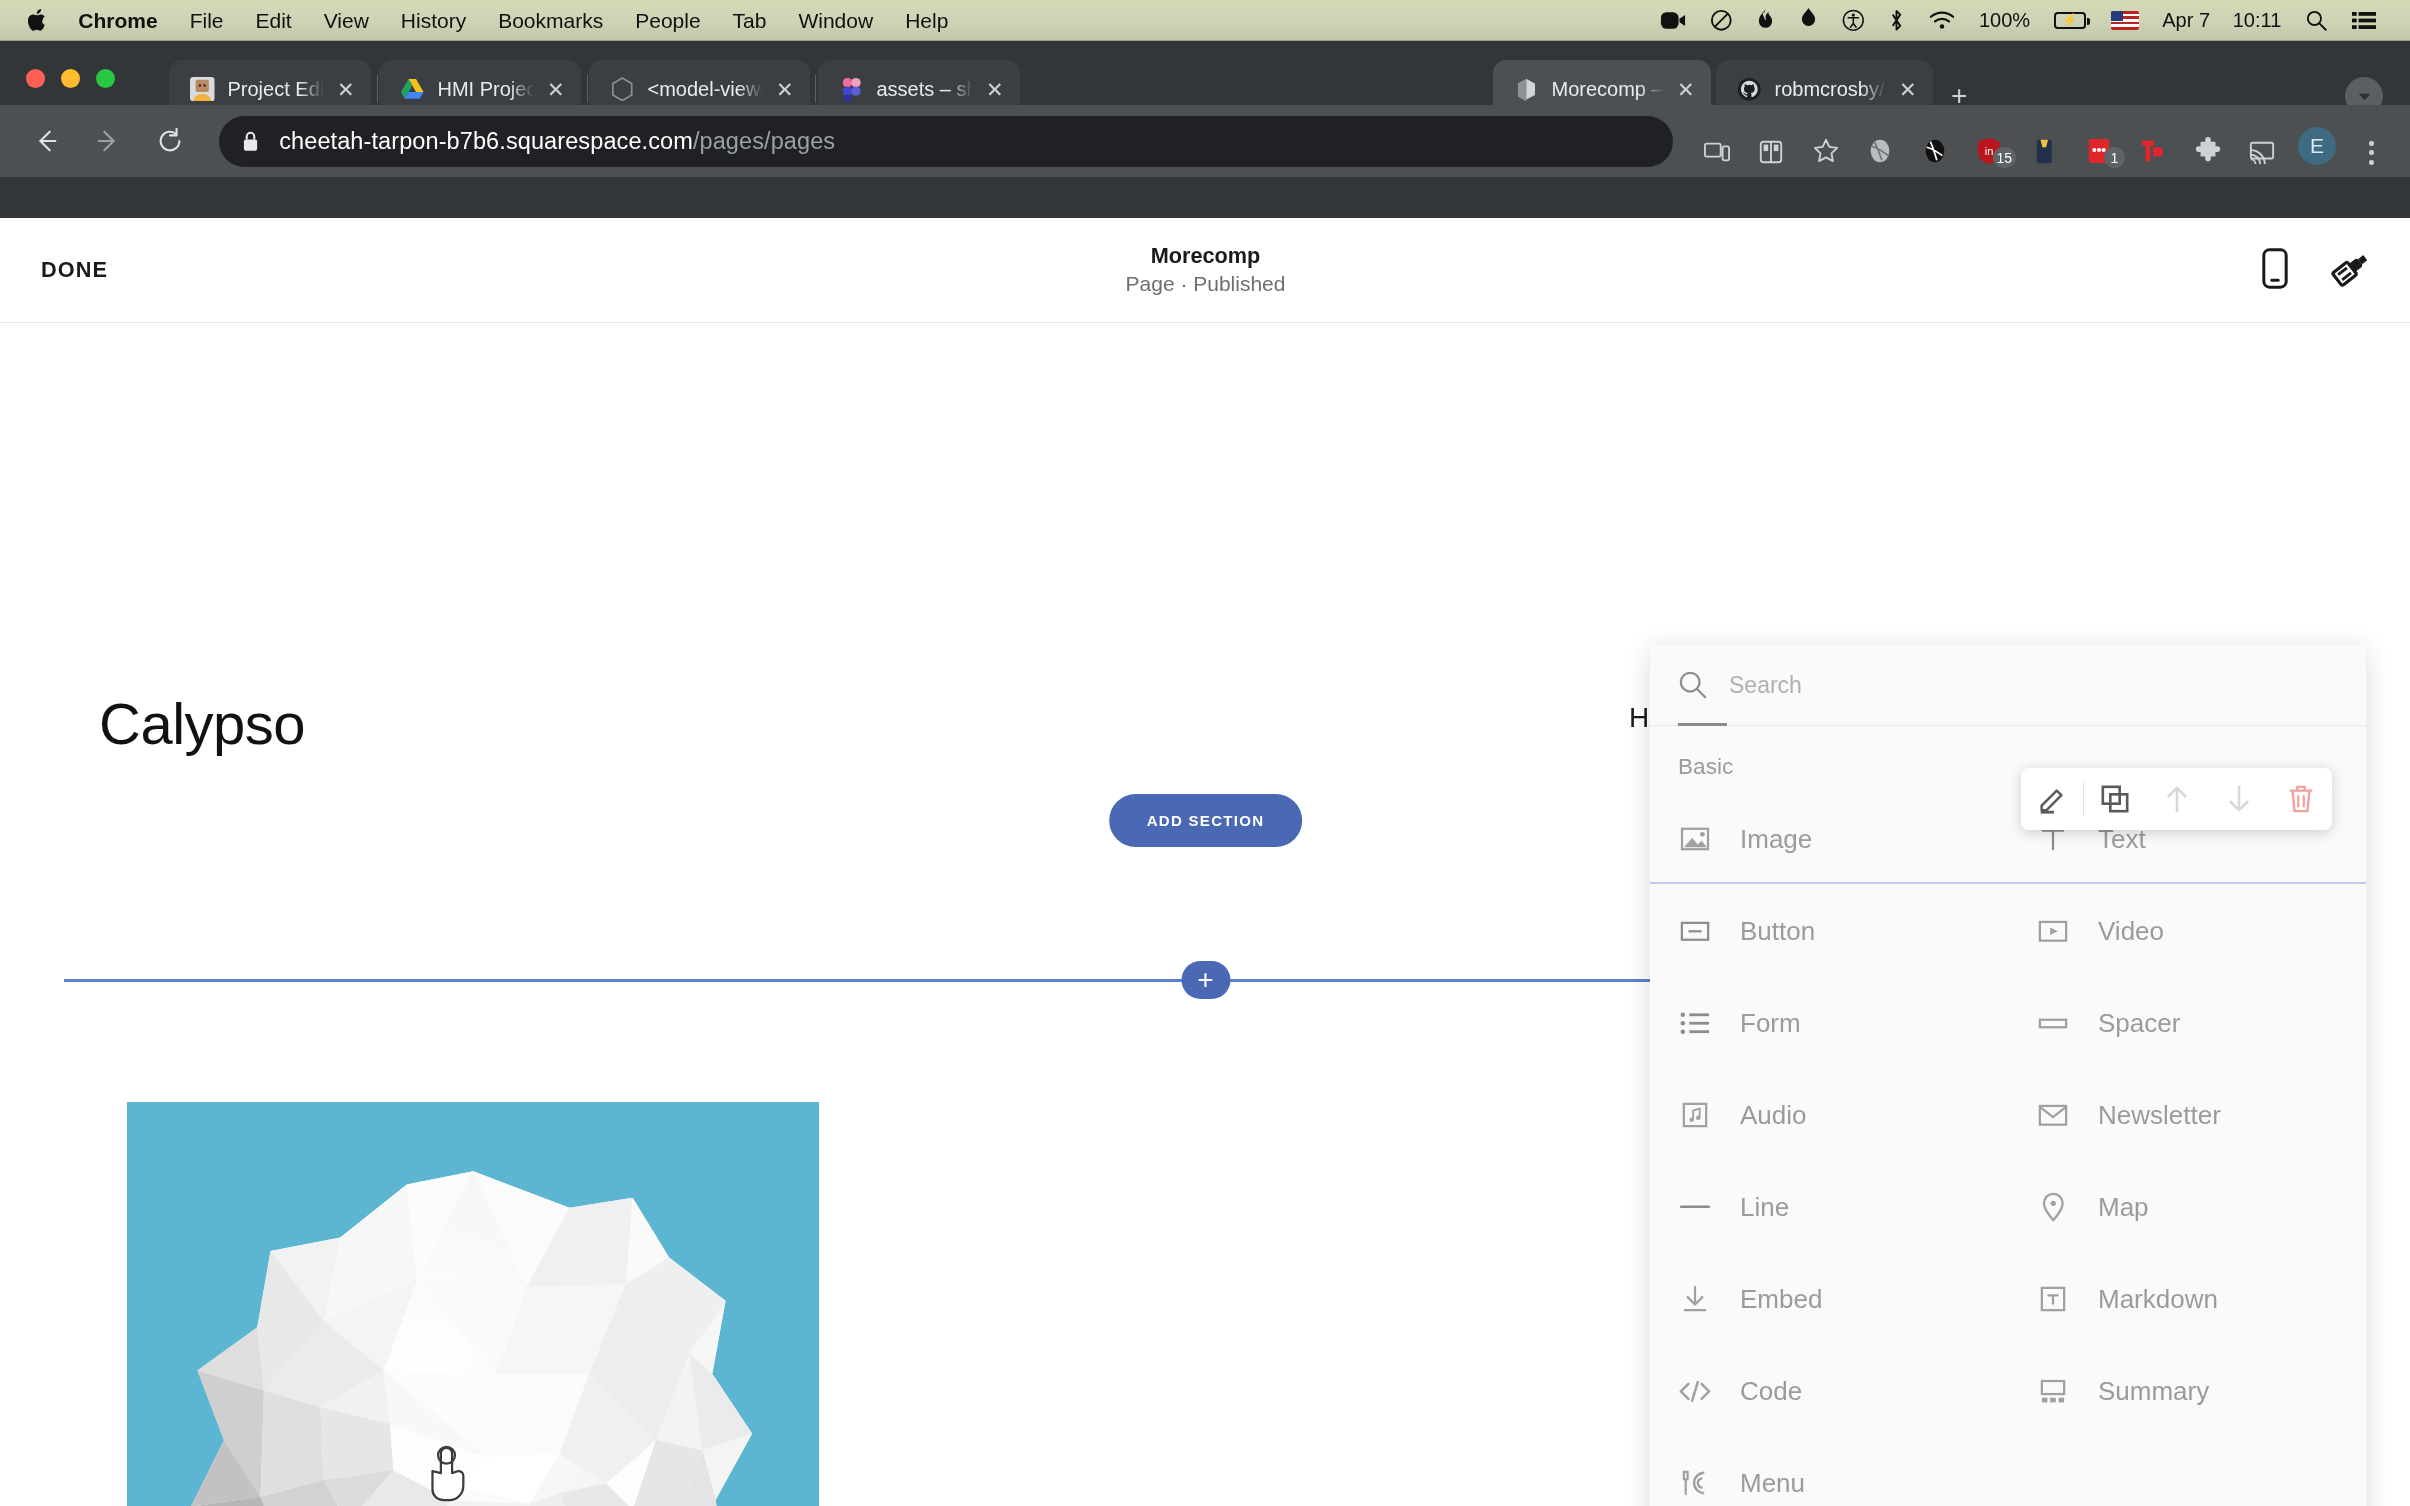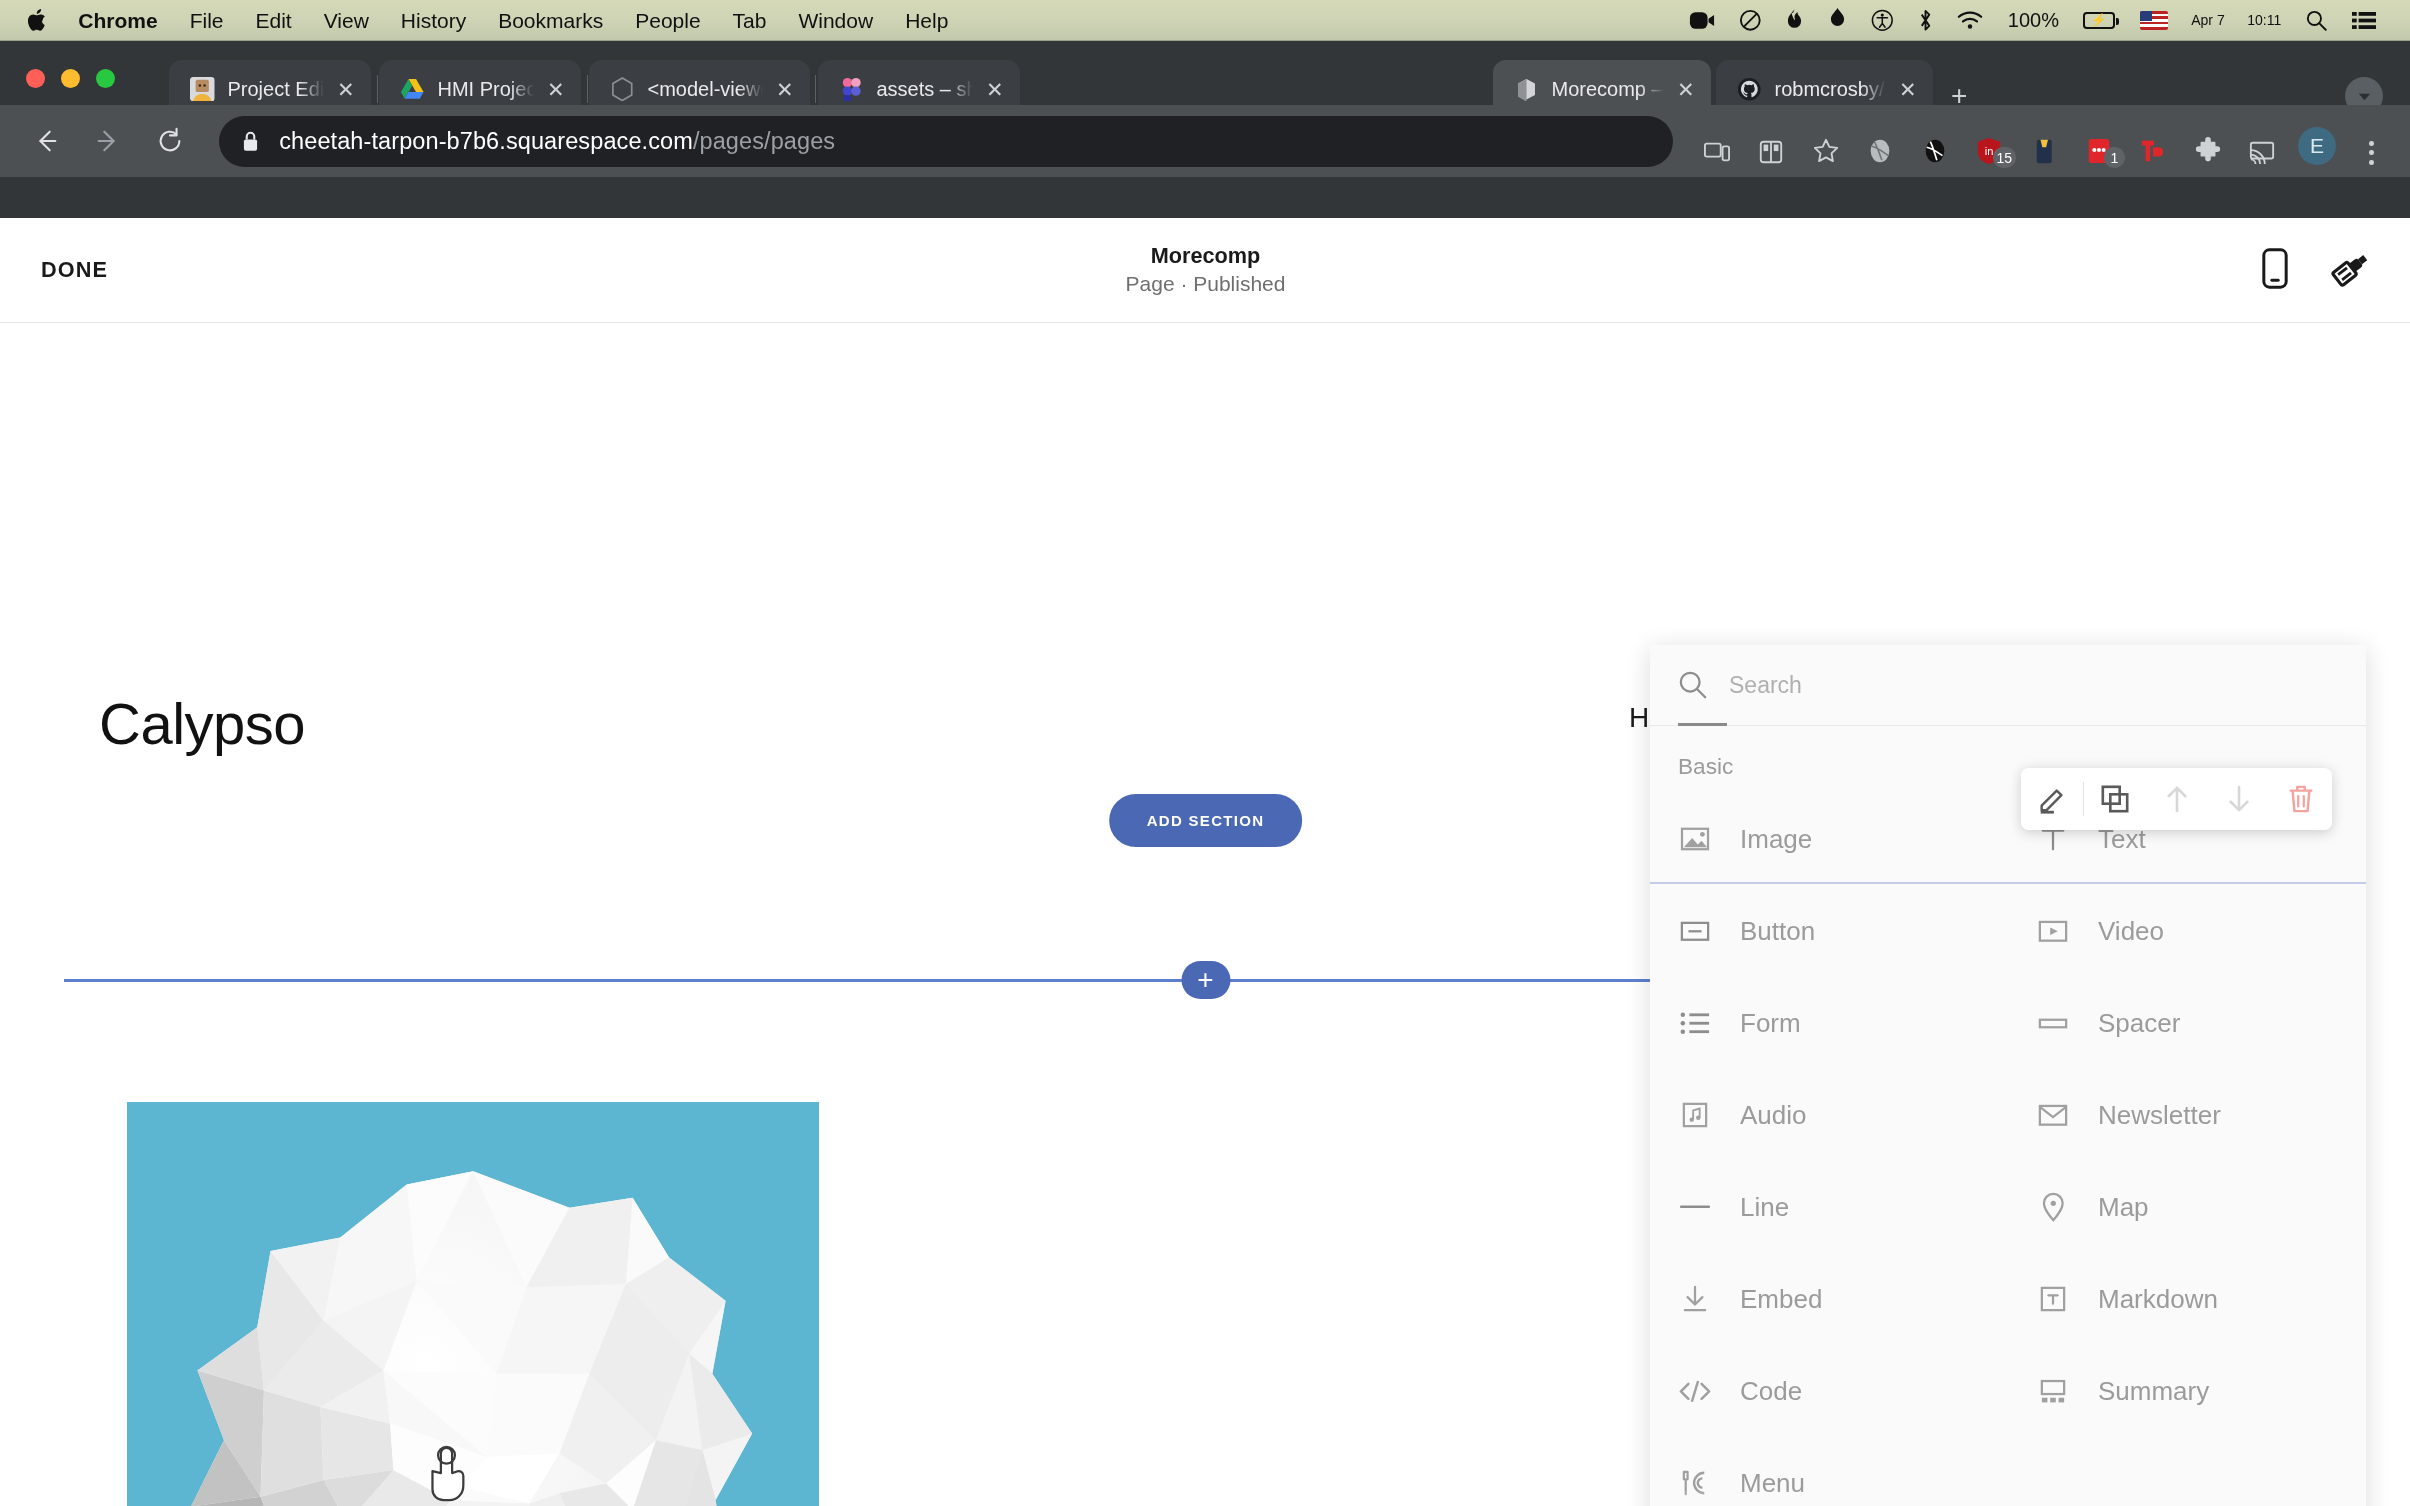--- a/index.html
+++ b/index.html
@@ -30,21 +30,21 @@
     width: 28px; height: 19px; border-radius: 1.9px; overflow: hidden;
     background:
       linear-gradient(180deg,
         #b22 0 14.2%, #fff 14.2% 28.4%, #b22 28.4% 42.6%, #fff 42.6% 56.8%,
         #b22 56.8% 71%, #fff 71% 85.2%, #b22 85.2% 100%);
     position: relative;
   }
   .flagicon::after {
     content:""; position:absolute; left:0; top:0; width:12.2px; height:10.4px; background:#2a3b7a;
   }
-  #macbar .clocktext { padding: 0 11.3px; font-size: 14px; white-space: nowrap; }
+  #macbar .clocktext { padding: 0 11.3px; font-size: 20px; white-space: nowrap; }
   .batt {
     width: 32px; height: 17px; border: 2.4px solid #111; border-radius: 3.8px;
     position: relative; display:flex; align-items:center; justify-content:center;
   }
   .batt::after { content:""; position:absolute; right:-5.6px; top:4.7px; width:2.8px; height:6.6px; background:#111; border-radius:0 1.9px 1.9px 0;}
   .batt .bolt { font-size: 12.2px; line-height:1; color:#111; font-weight:bold; }
 
   
   #chrome { position:absolute; top:41px; left:0; width:2411px; height:1465px; background:#323639; }
 

